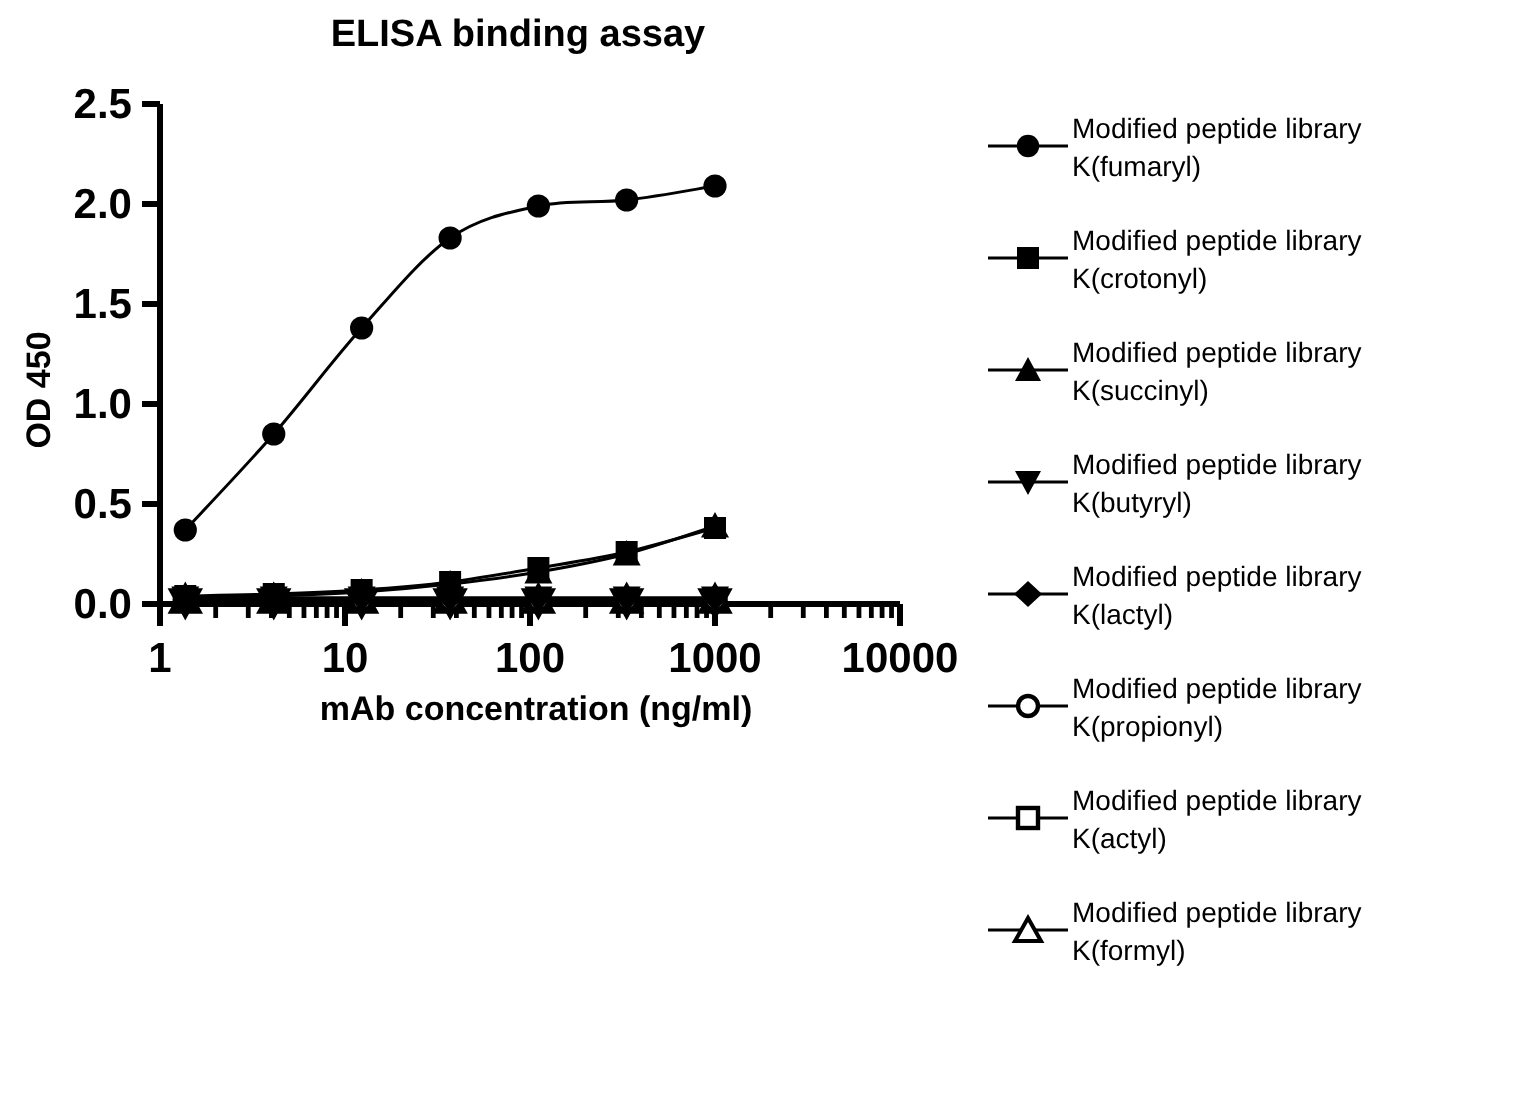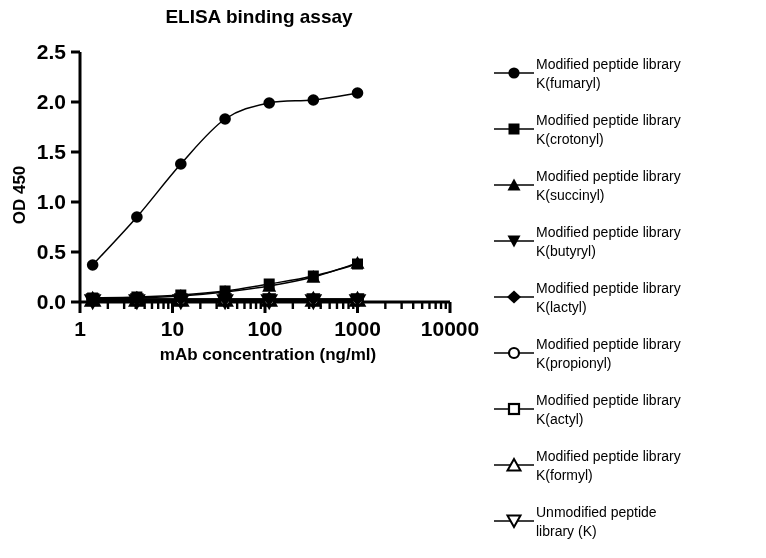--- a/index.html
+++ b/index.html
@@ -289,25 +289,15 @@
     <div class="legend-entry">
       <div class="legend-marker">
         <svg width="44" height="16" viewBox="0 0 44 16">
             <line x1="2" y1="8" x2="42" y2="8" stroke="#000" stroke-width="1.6"></line>
             <polygon points="22,2 28.5,13.5 15.5,13.5" fill="#fff" stroke="#000" stroke-width="2"></polygon>
           </svg>
       </div>
       <div class="legend-label">Modified peptide library
 K(formyl)</div>
     </div>
-    <div class="legend-entry">
-      <div class="legend-marker">
-        <svg width="44" height="16" viewBox="0 0 44 16">
-            <line x1="2" y1="8" x2="42" y2="8" stroke="#000" stroke-width="1.6"></line>
-            <polygon points="22,14 28.5,2.5 15.5,2.5" fill="#fff" stroke="#000" stroke-width="2"></polygon>
-          </svg>
-      </div>
-      <div class="legend-label">Unmodified peptide
-library (K)</div>
-    </div>
   </div>
 
 </div>
 
 </body></html>

